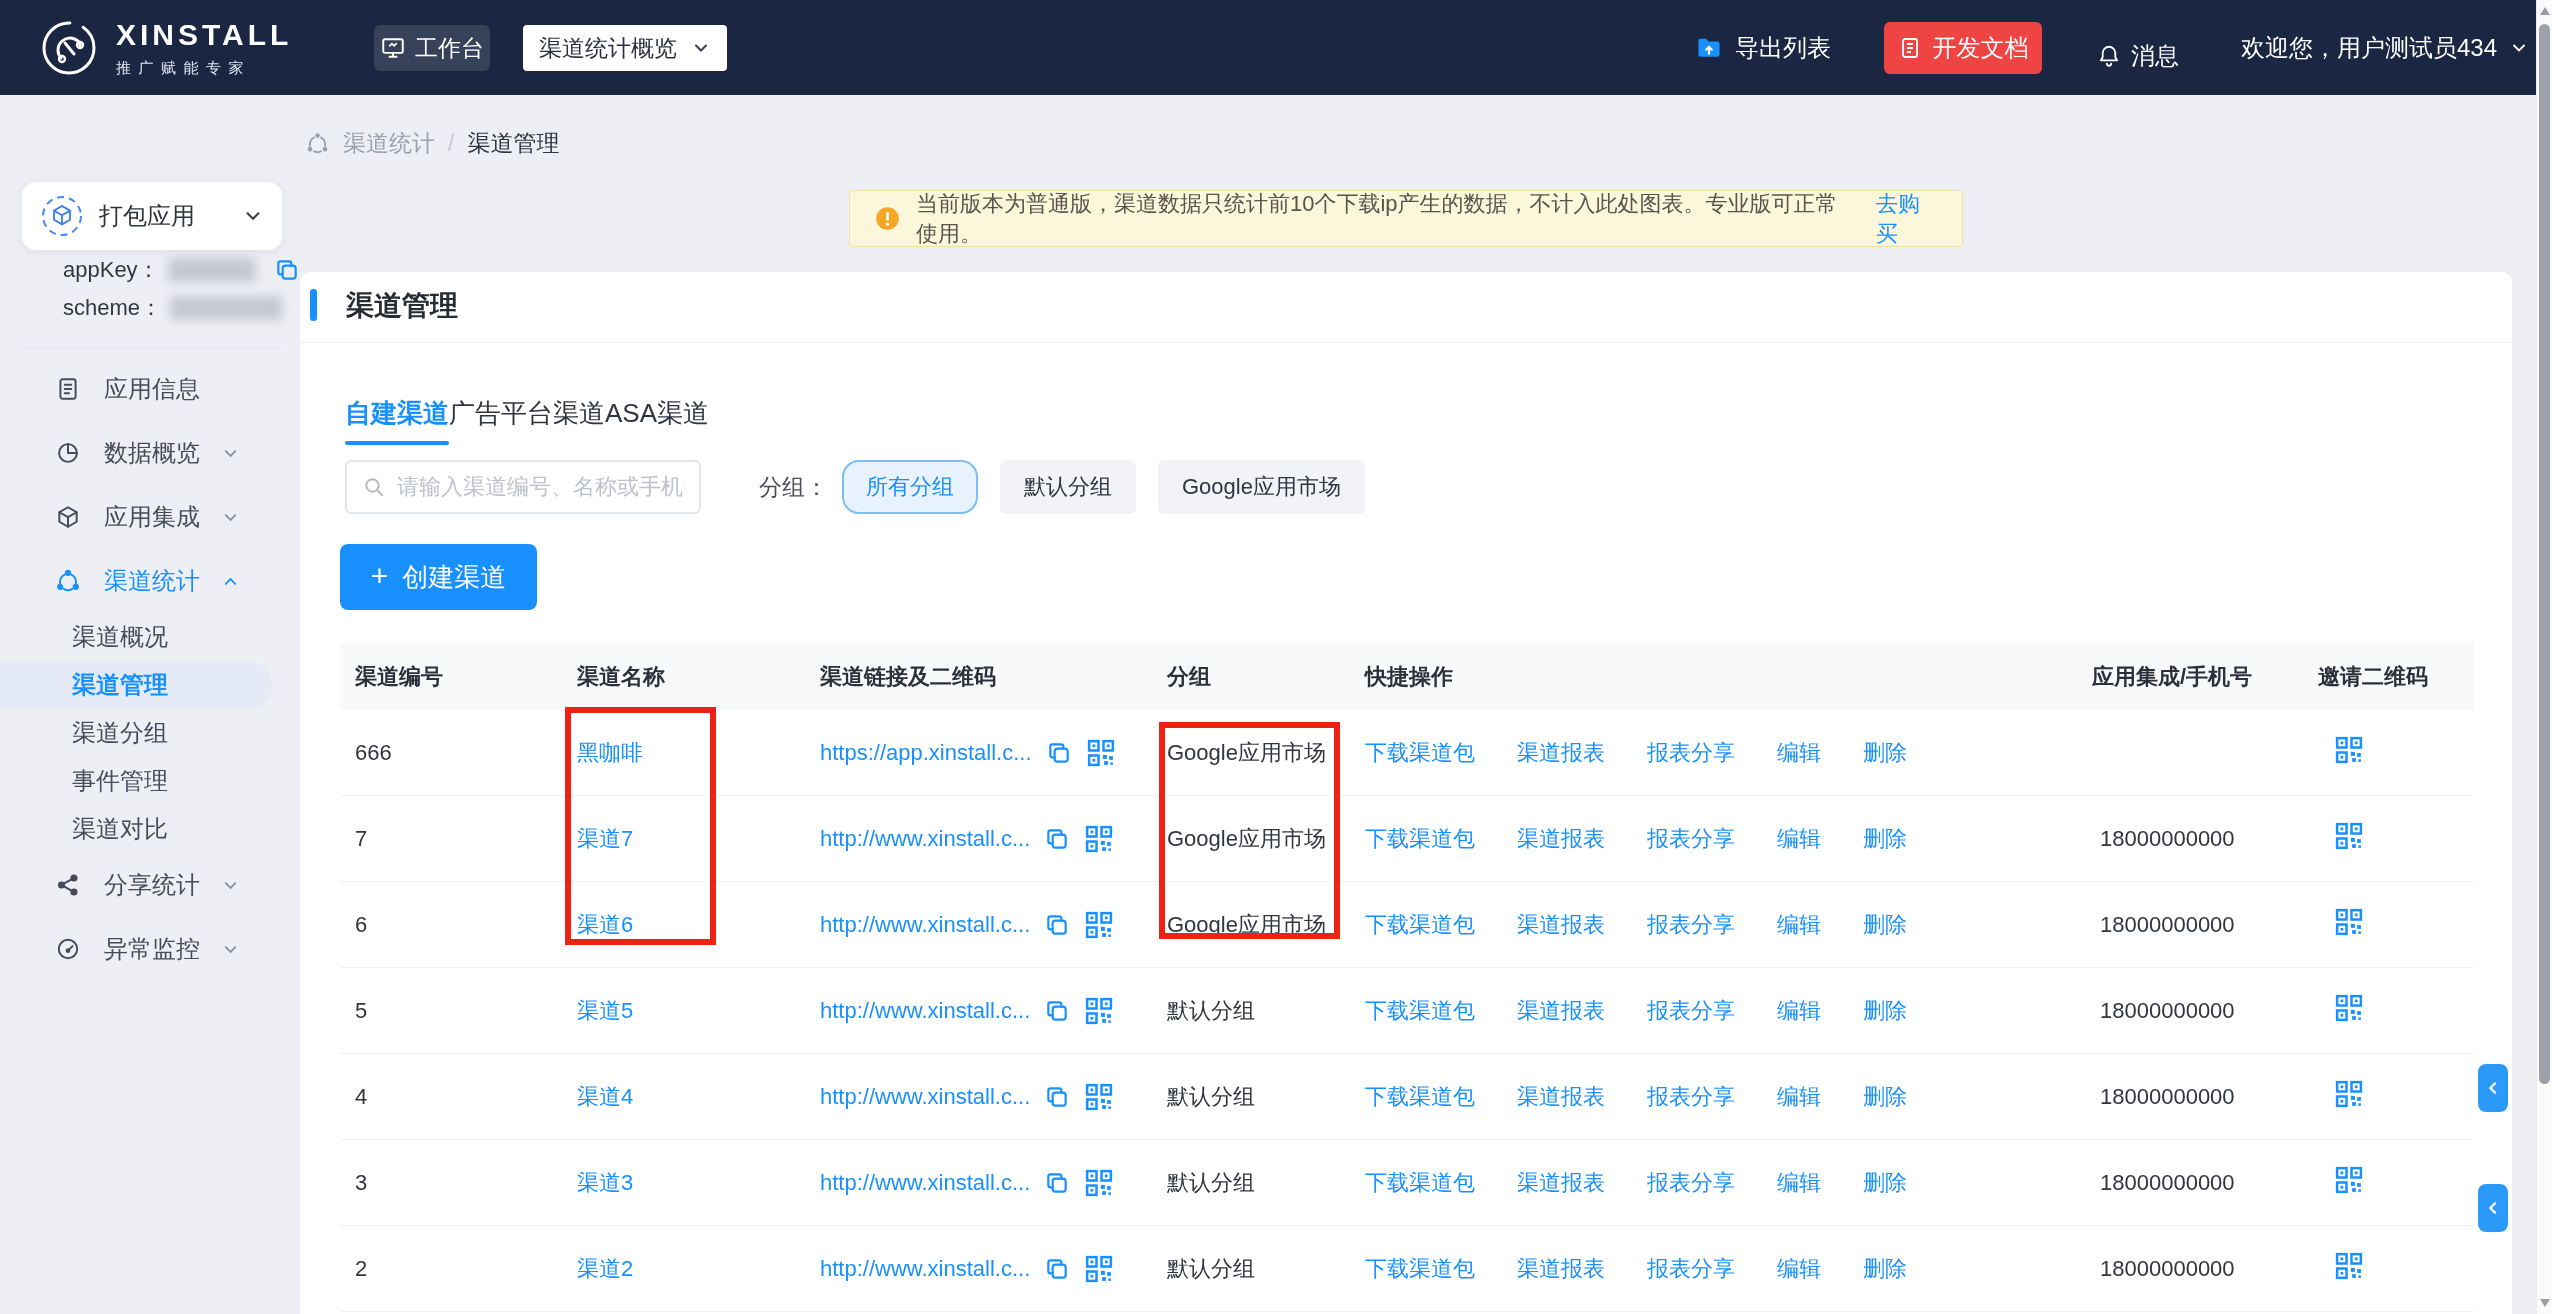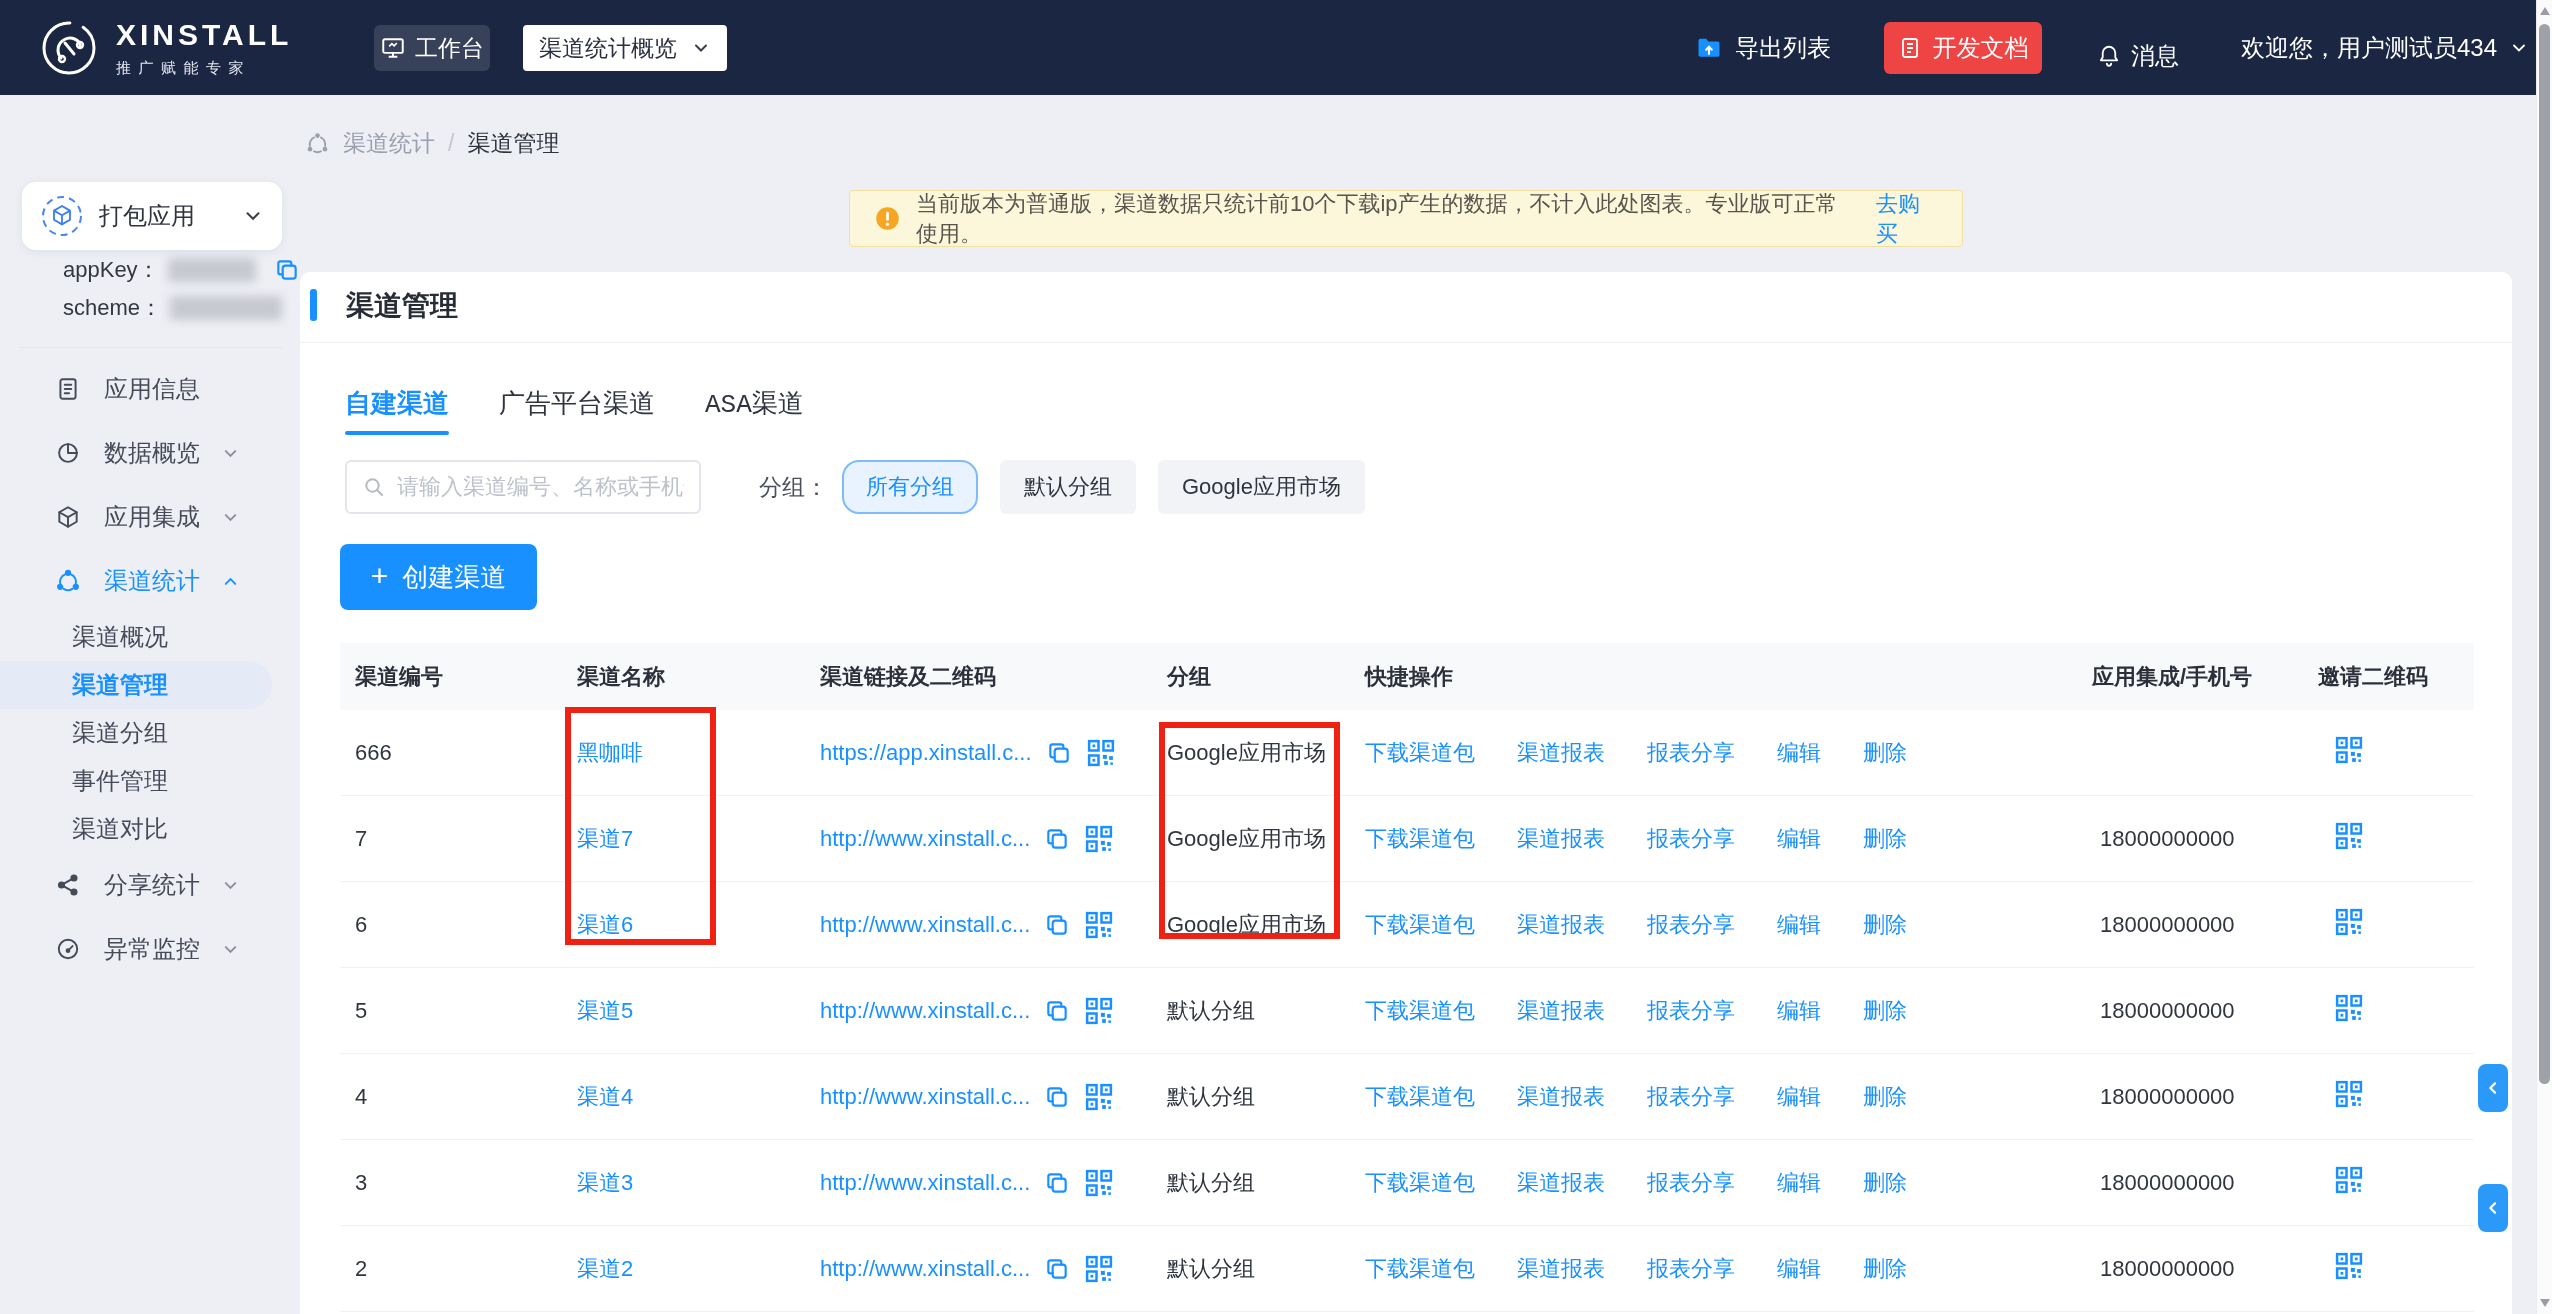--- a/index.html
+++ b/index.html
@@ -50,21 +50,21 @@
   .crumb-first { color:#9aa0ad; cursor:pointer; } .crumb-sep { color:#c3c7cf; } .crumb-last { color:#2e333e; }
   .banner { position:absolute; left:849px; top:190px; width:1114px; height:57px; background:#fcf6db; border:1px solid #f3e0a0;
     border-radius:4px; display:flex; align-items:center; padding:0 24px; gap:15px; font-size:22px; color:#57554c; }
   .banner a { color:#1890ff; margin-left:18px; text-decoration:none; cursor:pointer; }
 
   
   .card { position:absolute; left:300px; top:272px; width:2212px; height:1042px; background:#fff; border-radius:10px 10px 0 0; }
   .title-accent { position:absolute; left:10px; top:17px; width:7px; height:32px; background:#1890ff; border-radius:3px; }
   .card-title { position:absolute; left:46px; top:15px; font-size:28px; font-weight:bold; color:#272c35; }
   .card-divider { position:absolute; left:0; top:70px; width:100%; border-top:1px solid #f0f1f5; }
-  .tabs { position:absolute; left:45px; top:114px; display:flex; gap:50px; font-size:26px;font-family:Liberation Mono, monospace; }
+  .tabs { position:absolute; left:45px; top:124px; display:flex; font-size:26px; }
   .tab { padding-bottom:14px; position:relative; color:#2f3440; cursor:pointer; }
   .tab.active { color:#1890ff; font-weight:bold; }
   .tab.active::after { content:""; position:absolute; left:0; right:0; bottom:0; height:4px; background:#1890ff; border-radius:2px; }
   .filters { position:absolute; left:45px; top:188px; display:flex; align-items:center; }
   .search-box { width:356px; height:54px; border:2px solid #e2e5ec; border-radius:6px; background:#fff;
     display:flex; align-items:center; padding:0 15px; gap:11px; }
   .search-box input { border:none; outline:none; font-size:22px; width:100%; color:#303540; background:transparent; }
   .search-box input::placeholder { color:#bcc1cb; }
   .group-label { margin-left:58px; font-size:23px; color:#4b505b; }
   .gbtn { height:54px; padding:0 22px; margin-left:22px; border-radius:6px; font-size:22px; display:flex; align-items:center;

